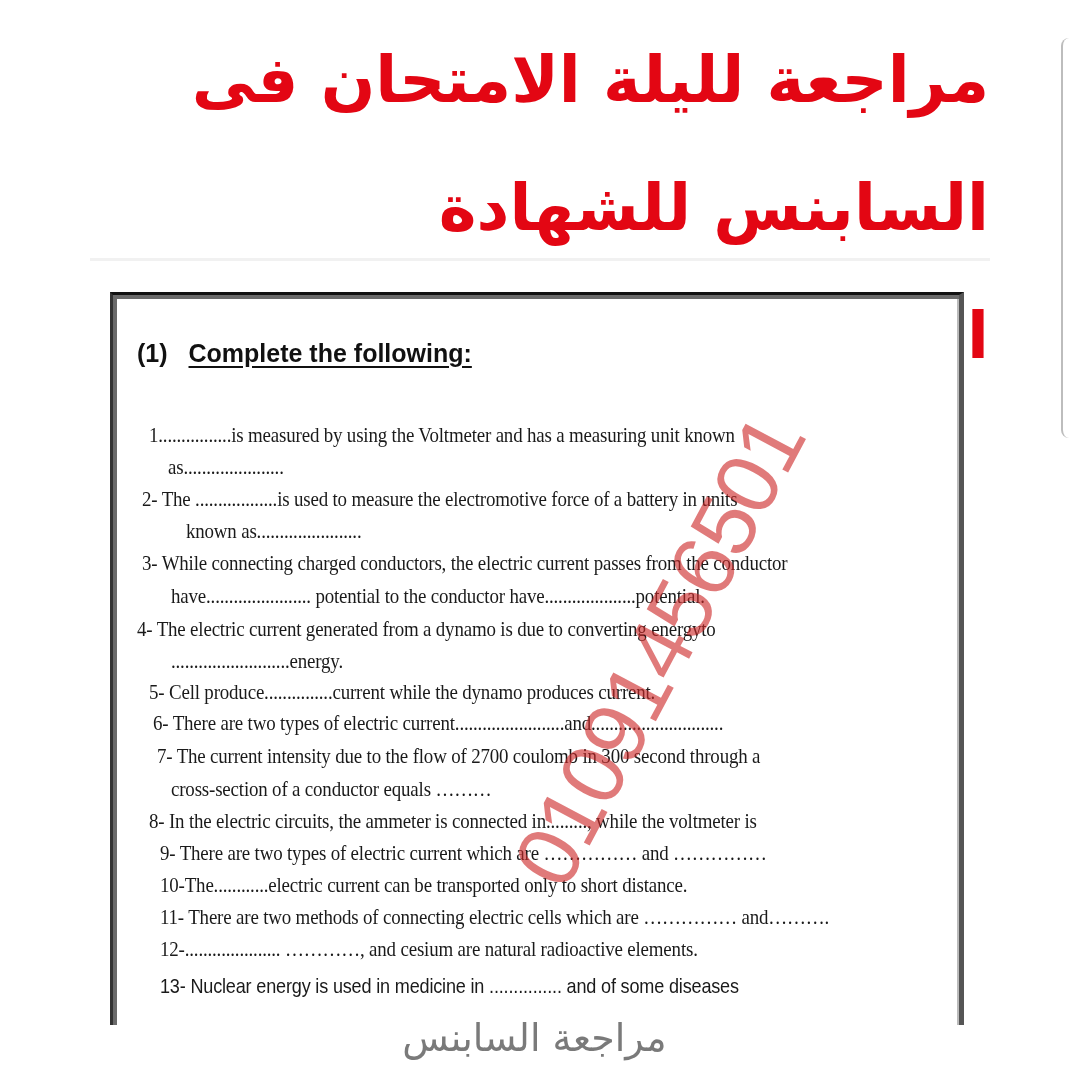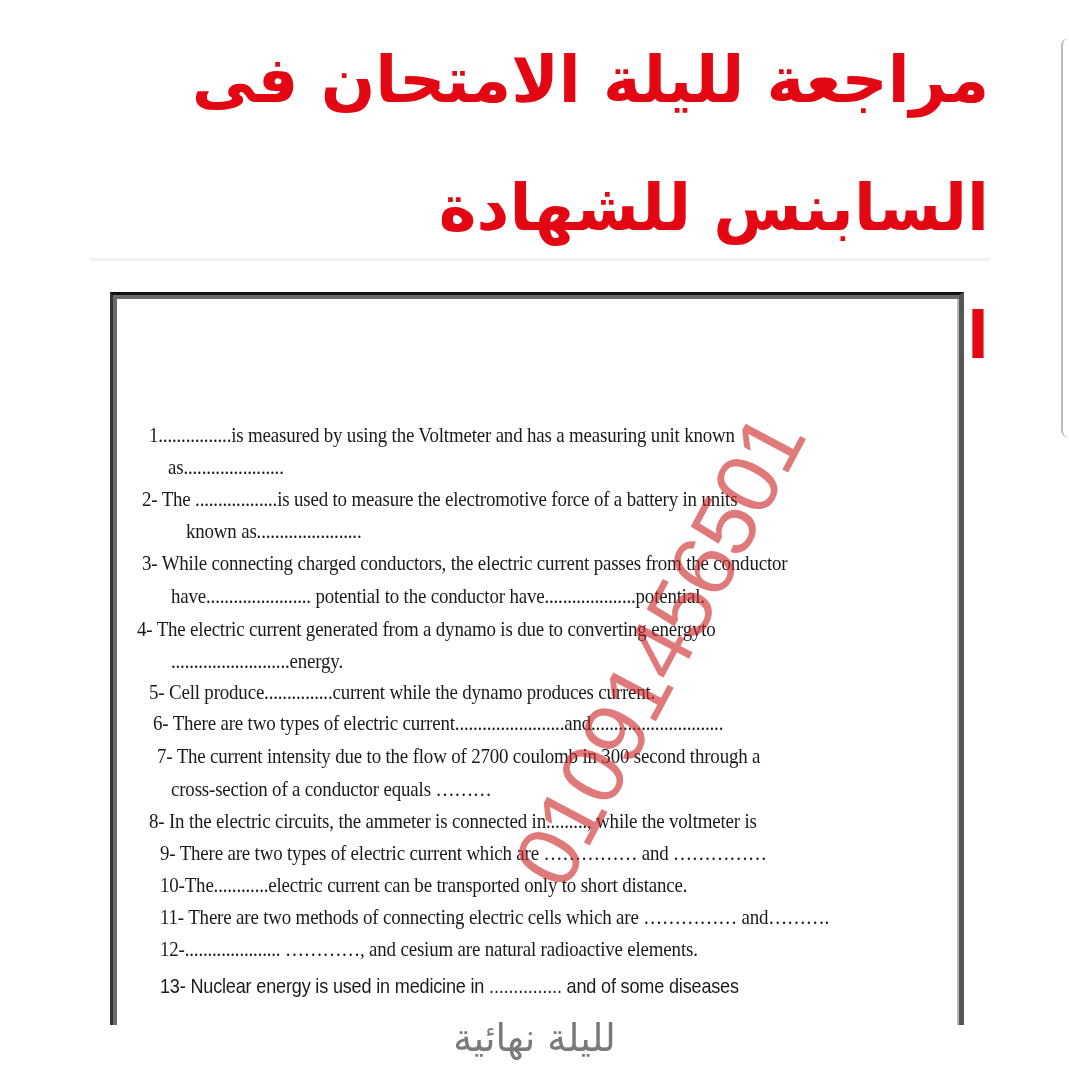--- a/index.html
+++ b/index.html
@@ -122,20 +122,24 @@
   <span class="line1">مراجعة لليلة الامتحان فى</span>
   <span class="line2">السابنس للشهادة الاعدادية</span>
 </div>
 
 <div class="scrollbar"></div>
 
 <div class="divider"></div>
 
 <div class="doc">
   <div class="doc-inner">
+    <div class="doc-title">
+      <span class="num">(1)</span>
+      <span class="txt">Complete the following:</span>
+    </div>
 
     <div class="q" style="left:36px; top:127px;">1................is measured by using the Voltmeter and has a measuring unit known</div>
     <div class="q" style="left:55px; top:159px;">as......................</div>
     <div class="q" style="left:29px; top:191px;">2-    The ..................is used to measure the electromotive force of a battery in units</div>
     <div class="q" style="left:73px; top:223px;">known as.......................</div>
     <div class="q" style="left:29px; top:255px;">3- While connecting charged conductors, the electric current passes from the conductor</div>
     <div class="q" style="left:58px; top:288px;">have....................... potential to the conductor have....................potential.</div>
     <div class="q" style="left:24px; top:321px;">4-  The electric current generated from a dynamo is due to converting energyto</div>
     <div class="q" style="left:58px; top:353px;">..........................energy.</div>
     <div class="q" style="left:36px; top:384px;">5- Cell produce...............current while the dynamo produces current.</div>
@@ -146,13 +150,13 @@
     <div class="q" style="left:47px; top:545px;">9- There are two types of electric current which are …………… and ……………</div>
     <div class="q" style="left:47px; top:577px;">10-The............electric current can be transported only to short distance.</div>
     <div class="q" style="left:47px; top:609px;">11-   There are two methods of connecting electric cells which are …………… and……….</div>
     <div class="q" style="left:47px; top:641px;">12-..................... …………, and cesium are natural radioactive elements.</div>
     <div class="q sans" style="left:47px; top:678px;">13-  Nuclear energy is used in medicine in ............... and of some diseases</div>
 
     <div class="watermark">01091456501</div>
   </div>
 </div>
 
-<div class="caption">لليلة نهائية</div>
+<div class="caption">مراجعة السابنس</div>
 
 </body></html>

